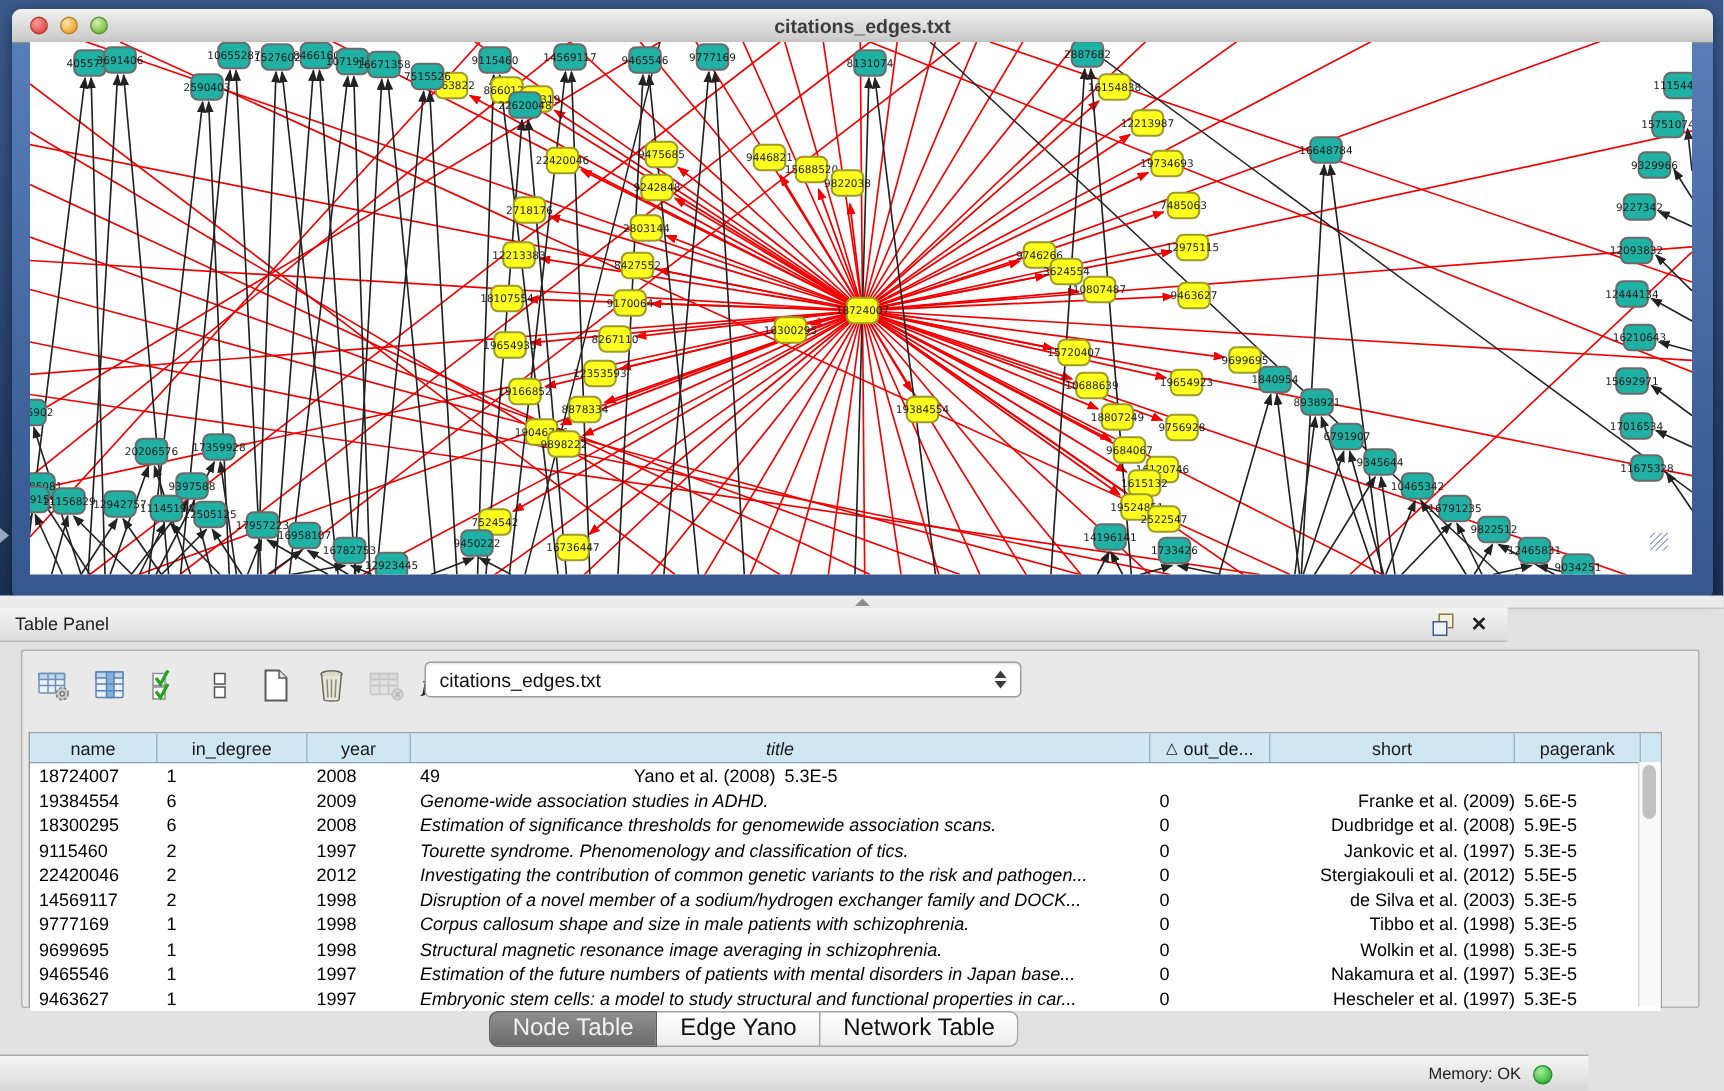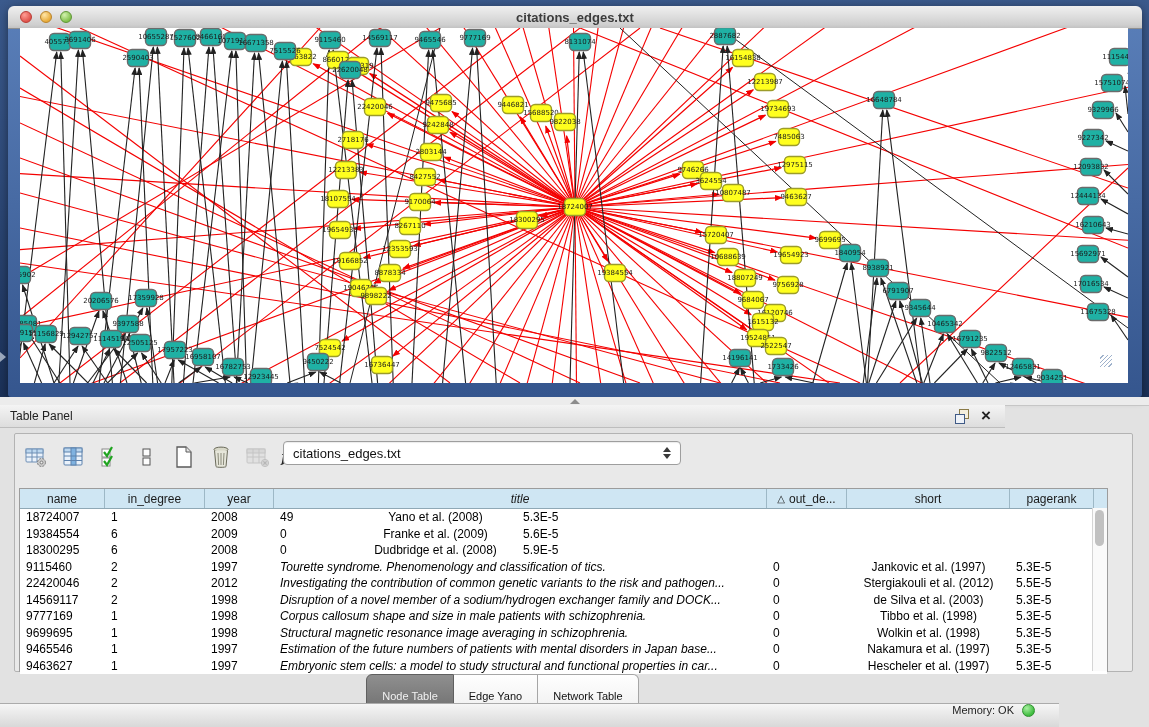--- a/index.html
+++ b/index.html
@@ -64,35 +64,35 @@
 
   #grid{position:absolute;left:4px;top:54px;width:1089px;height:184px;background:#fff;
         border:1px solid #9c9c9c;box-sizing:border-box;font-size:12px;}
   #t-head{display:flex;height:19px;background:#cfe6f3;border-bottom:1px solid #8fa8b5;}
   .th{display:flex;align-items:center;justify-content:center;color:#1a1a1a;
       border-right:1px solid #9db8c6;box-sizing:border-box;overflow:hidden;white-space:nowrap;}
   .th .sort{margin-right:4px;font-size:10px;}
   .t-row{display:flex;height:16.5px;align-items:center;background:#fff;}
   .td{box-sizing:border-box;padding-left:6px;overflow:hidden;white-space:nowrap;color:#000;}
   .col0{width:85px;}.col1{width:100px;}.col2{width:69px;}.col3{width:493px;font-style:italic;}
-  .col4{width:80px;}.col5{width:163px;text-align:center;padding-left:0;}.col6{width:84px;}
+  .col4{width:80px;}.col5{width:163px;text-align:right;padding-left:0;}.col6{width:84px;}
   #vscroll{position:absolute;right:0px;top:19px;width:14px;height:163px;background:#fafafa;border-left:1px solid #d5d5d5;}
   #vscroll .thumb{position:absolute;left:2px;top:2px;width:9px;height:36px;background:#c1c1c1;border-radius:6px;}
 
   #tabs{position:absolute;left:0;top:269px;width:100%;display:flex;justify-content:center;}
-  .seg{height:22px;line-height:22px;padding:10px 15px;font-size:11px;color:#111;
+  .seg{height:22px;line-height:22px;padding:0 15px;font-size:16px;color:#111;
        background:linear-gradient(180deg,#ffffff,#ededed);border:1px solid #a6a6a6;border-left:none;}
   .seg:first-child{border-left:1px solid #a6a6a6;border-radius:6px 0 0 6px;}
   .seg:last-child{border-radius:0 6px 6px 0;}
   .seg.active{background:linear-gradient(180deg,#8f8f8f,#6b6b6b);color:#f1f1f1;border-color:#5f5f5f;}
 
   
   #statusbar{position:absolute;left:0;top:703px;width:1059px;height:24px;
              background:linear-gradient(180deg,#f6f6f6,#d7d7d7);border-top:1px solid #ababab;
-             display:flex;align-items:flex-start;justify-content:flex-end;}
+             display:flex;align-items:center;justify-content:flex-end;}
   #statusbar .mem{font-size:11px;color:#222;margin-right:8px;}
   #statusbar .dot{width:13px;height:13px;border-radius:50%;margin-right:24px;
                   background:radial-gradient(circle at 35% 30%,#a8f0a0,#3fbc3f 70%);border:1px solid #2f8f2f;box-sizing:border-box;}
   svg text{user-select:none;}
 </style>
 </head>
 <body>
 
 <div id="desktop">
   <div id="net-window">
@@ -857,28 +857,30 @@
             <div class="td col1">1</div>
             <div class="td col2">2008</div>
             <div class="td col4">49</div>
             <div class="td col5">Yano et al. (2008)</div>
             <div class="td col6">5.3E-5</div>
           </div>
           <div class="t-row">
             <div class="td col0">19384554</div>
             <div class="td col1">6</div>
             <div class="td col2">2009</div>
+            <div class="td col3">Genome-wide association studies in ADHD.</div>
             <div class="td col4">0</div>
             <div class="td col5">Franke et al. (2009)</div>
             <div class="td col6">5.6E-5</div>
           </div>
           <div class="t-row">
             <div class="td col0">18300295</div>
             <div class="td col1">6</div>
             <div class="td col2">2008</div>
+            <div class="td col3">Estimation of significance thresholds for genomewide association scans.</div>
             <div class="td col4">0</div>
             <div class="td col5">Dudbridge et al. (2008)</div>
             <div class="td col6">5.9E-5</div>
           </div>
           <div class="t-row">
             <div class="td col0">9115460</div>
             <div class="td col1">2</div>
             <div class="td col2">1997</div>
             <div class="td col3">Tourette syndrome. Phenomenology and classification of tics.</div>
             <div class="td col4">0</div>

